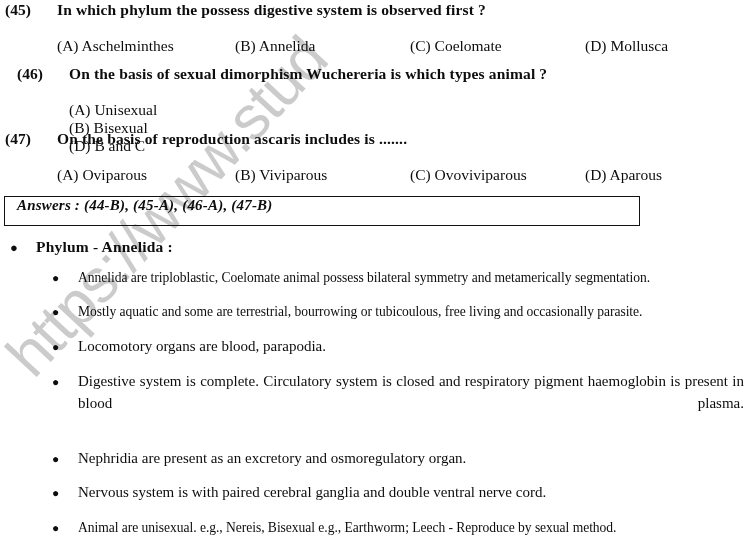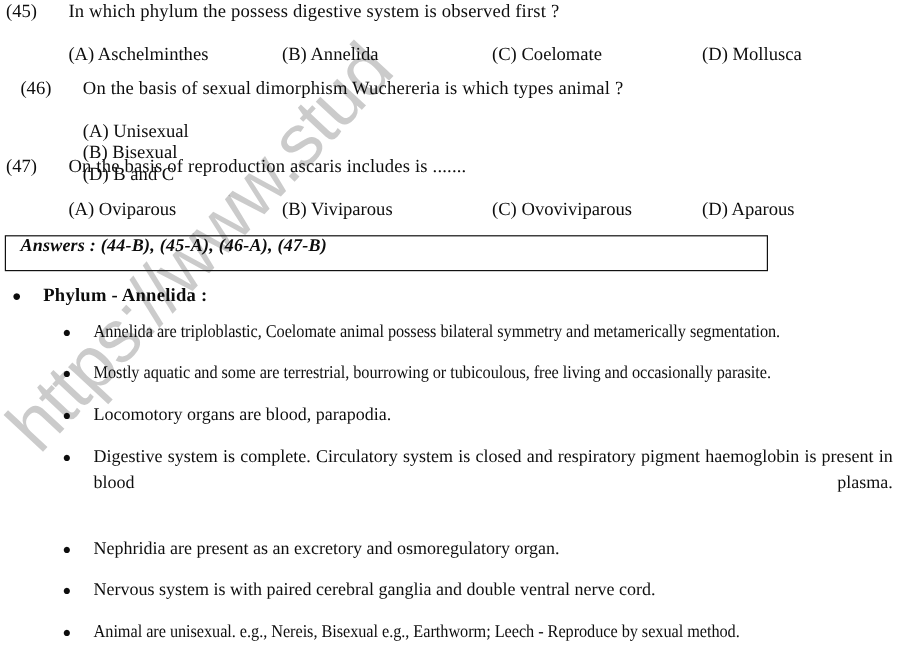--- a/index.html
+++ b/index.html
@@ -52,20 +52,21 @@
 
   
   .question-block {
     position: relative;
   }
   .q-line {
     display: flex;
     align-items: baseline;
     font-size: 15.5px;
     line-height: 1.0;
+    font-weight: bold;
   }
   .q-num {
     width: 57px;
     flex: 0 0 57px;
     padding-left: 5px;
     box-sizing: border-box;
     font-size: 15.5px;
   }
   .q-text {
     flex: 1 1 auto;

